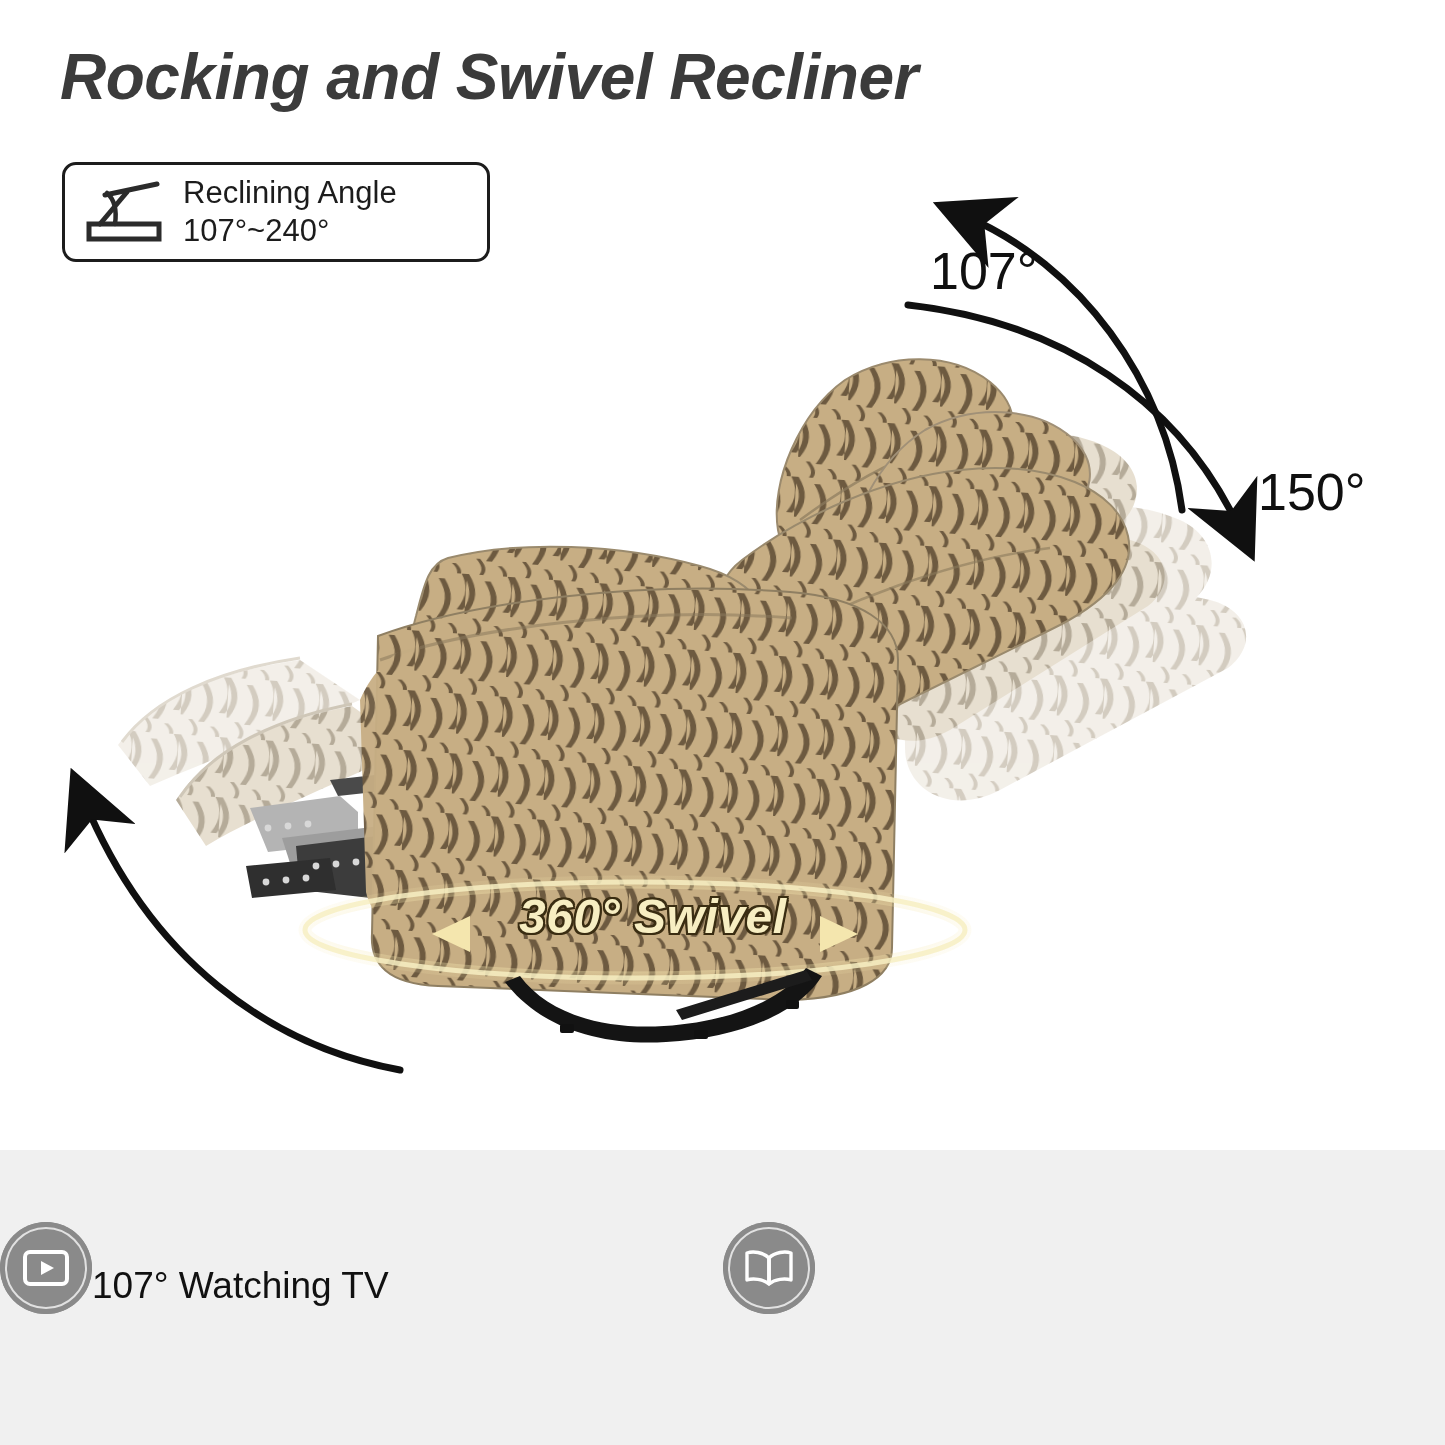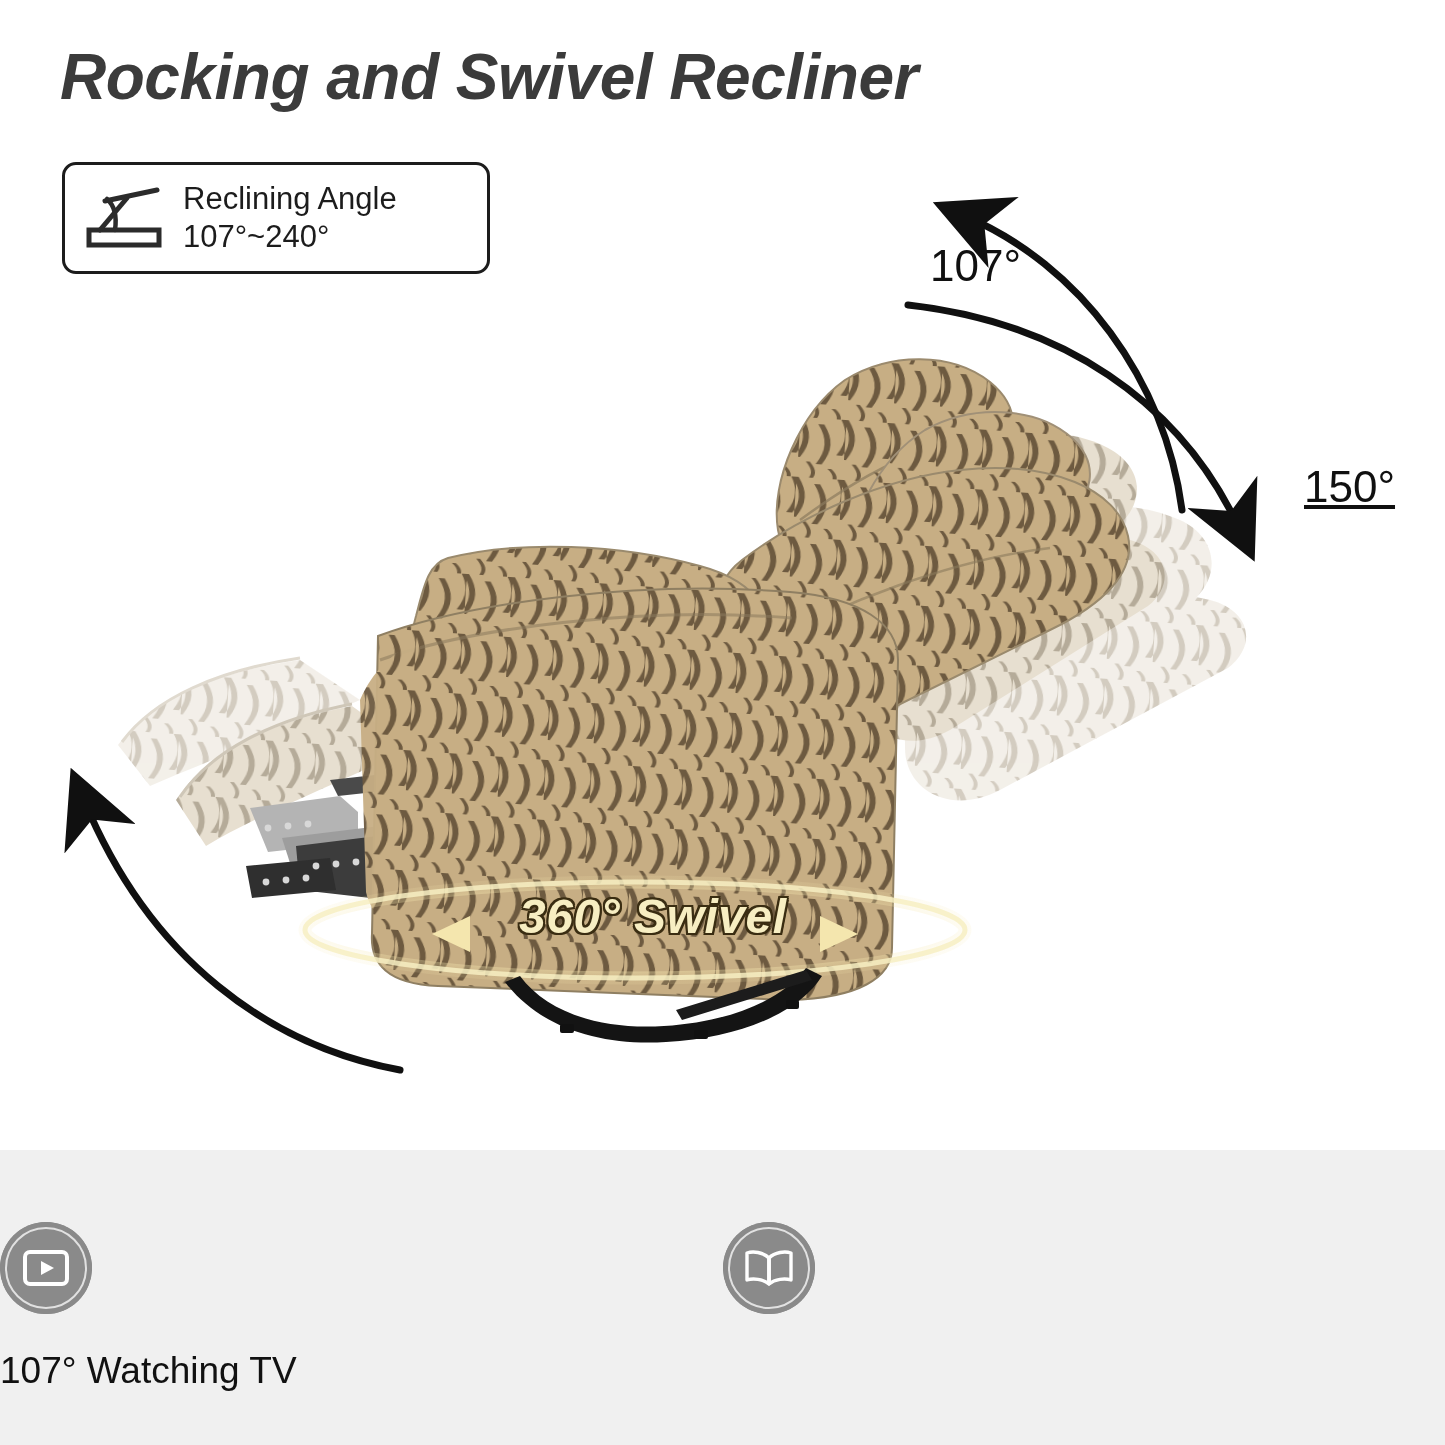--- a/index.html
+++ b/index.html
@@ -17,34 +17,34 @@
 
   .page-title{
     position:absolute;left:60px;top:40px;
     font-size:64px;font-weight:bold;font-style:italic;
     color:#3b3b3b;letter-spacing:-0.5px;white-space:nowrap;
     font-family:"Liberation Sans", sans-serif;
   }
 
   
   .angle-badge{
-    position:absolute;left:62px;top:162px;width:428px;height:112px;
+    position:absolute;left:62px;top:162px;width:428px;height:100px;
     border:3px solid #1c1c1c;border-radius:14px;background:#fff;
     display:flex;align-items:center;box-sizing:border-box;padding:0 18px;
   }
   .badge-icon{width:90px;height:64px;flex:0 0 90px;margin-right:10px;}
   .badge-text{
     font-size:31px;line-height:1.22;color:#1c1c1c;font-weight:400;
     white-space:nowrap;
   }
 
   
-  .angle-label{position:absolute;font-size:44px;font-weight:400;color:#101010;white-space:nowrap;}
+  .angle-label{position:absolute;font-size:52px;font-weight:400;color:#101010;white-space:nowrap;}
   #lab107{left:930px;top:241px;}
-  #lab150{left:1304px;top:462px;text-decoration:underline;}
+  #lab150{left:1258px;top:462px;}
 
   
   .art{position:absolute;left:0;top:0;width:1445px;height:1150px;}
 
   
   .swivel-caption{
     position:absolute;left:519px;top:889px;
     font-size:48px;font-weight:bold;font-style:italic;
     color:#f7eec2;white-space:nowrap;
     text-shadow:
@@ -55,21 +55,21 @@
     letter-spacing:0.5px;
   }
 
   
   .feature-strip{
     position:absolute;left:0;top:1150px;width:1445px;height:295px;
     background:#f0f0f0;
     display:flex;align-items:flex-start;
   }
   .feature{
-    flex:1 1 0;display:flex;flex-direction:column;align-items:flex-start;
+    flex:1 1 0;display:flex;align-items:center;
     padding-top:72px;
   }
   .feature-icon-wrap{
     width:92px;height:92px;border-radius:50%;
     background:#8a8a8a;
     display:flex;align-items:center;justify-content:center;
     box-shadow:inset 0 0 0 3px #8a8a8a;
     position:relative;
   }
   .feature-icon-wrap::after{

